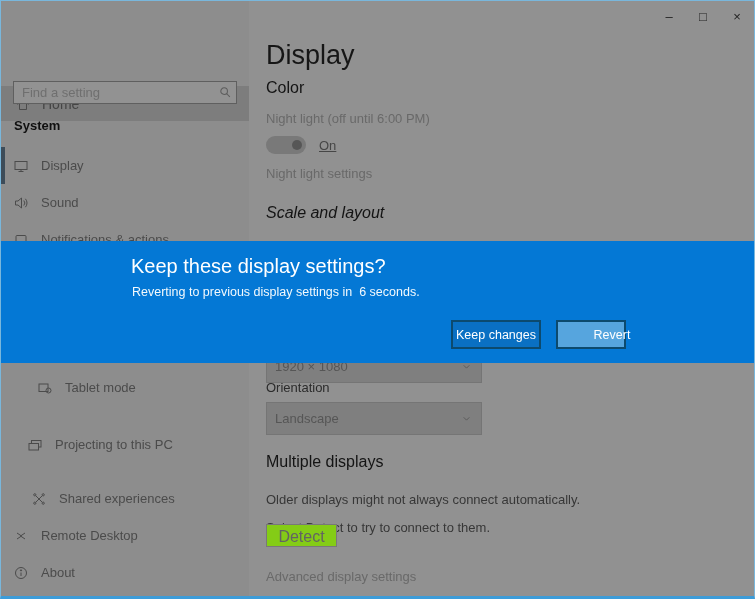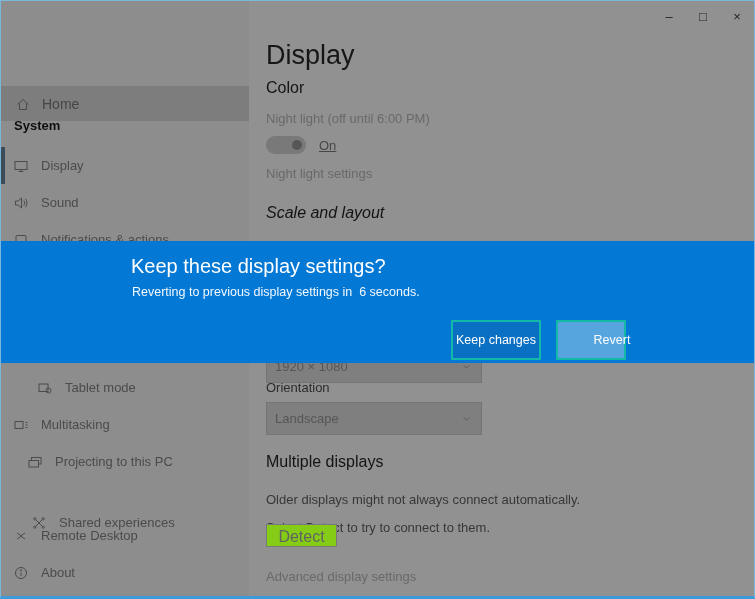--- a/index.html
+++ b/index.html
@@ -66,21 +66,21 @@
     background:#84cc16; border:1px solid #787878; display:flex; align-items:flex-end;
     justify-content:center; font-size:16px; color:#636363; }
 
   
   .dialog { position:absolute; left:0; right:0; top:240px; height:122px;
     background:#0478d5; z-index:10; }
   .dialog-title { position:absolute; left:130px; top:14px; font-size:20px;
     font-weight:300; color:#ffffff; }
   .dialog-msg { position:absolute; left:131px; top:44px; font-size:12.5px;
     color:#f3f9fd; white-space:pre-wrap; }
-  .dlg-btn { position:absolute; top:79px; height:40px; border:2px solid #14b8a6;
+  .dlg-btn { position:absolute; top:79px; height:29px; border:2px solid #0c4a6e;
     display:flex; align-items:center; justify-content:center; font-size:12.5px;
     color:#ffffff; font-family:inherit; }
   .btn-keep { left:450px; width:90px; background:#0a70c3; }
   .btn-revert { left:555px; width:70px; background:#56a5de;padding-left:42px; }
 </style>
 </head>
 <body>
 
 <div class="window">
 
@@ -98,20 +98,27 @@
 
   <div class="sidebar">
     <div class="home-row">
       <svg class="icon16" viewBox="0 0 16 16" fill="none" stroke="currentColor" stroke-width="1">
         <path d="M2.5 8.5l5.5-5 5.5 5"></path>
           <path d="M4.5 7.5v6h7v-6"></path>
       </svg>
       <span>Home</span>
     </div>
 
+    <div class="search-wrap">
+      <input type="text" placeholder="Find a setting" style="">
+      <svg class="search-icon" width="14" height="14" viewBox="0 0 16 16" fill="none" stroke="currentColor" stroke-width="1.2">
+        <circle cx="7" cy="7" r="3.8"></circle>
+          <path d="M10 10l3.5 3.5"></path>
+      </svg>
+    </div>
 
     <div class="section-header">System</div>
 
     <div class="nav-item" style="top:146px;">
       <div class="sel-bar"></div>
       <svg class="icon16" viewBox="0 0 16 16" fill="none" stroke="currentColor" stroke-width="1">
         <rect x="2" y="3.5" width="12" height="8"></rect>
           <path d="M8 11.5v2M5.5 13.5h5"></path>
       </svg>
       <span>Display</span>
@@ -134,37 +141,30 @@
     </div>
 
     <div class="nav-item" style="top:368px;padding-left:36px;">
       <svg class="icon16" viewBox="0 0 16 16" fill="none" stroke="currentColor" stroke-width="1">
         <rect x="2" y="4" width="9" height="7.5"></rect>
           <circle cx="11.5" cy="10.5" r="2.5"></circle>
       </svg>
       <span>Tablet mode</span>
     </div>
 
-    <div class="nav-item" style="top:405px;">
-      <svg class="icon16" viewBox="0 0 16 16" fill="none" stroke="currentColor" stroke-width="1">
-        <rect x="2" y="4.5" width="8" height="7"></rect>
-          <path d="M12.5 5.5h2M12.5 8h2M12.5 10.5h2"></path>
-      </svg>
-      <span>Multitasking</span>
-    </div>
-
-    <div class="nav-item" style="top:442px;padding-left:26px;">
+
+    <div class="nav-item" style="top:425px;padding-left:26px;">
       <svg class="icon16" viewBox="0 0 16 16" fill="none" stroke="currentColor" stroke-width="1">
         <rect x="4.5" y="3.5" width="9.5" height="6.5"></rect>
           <rect x="2" y="6.5" width="9.5" height="6.5" fill="#8d8d8d"></rect>
       </svg>
       <span>Projecting to this PC</span>
     </div>
 
-    <div class="nav-item" style="top:503px;padding-left:30px;">
+    <div class="nav-item" style="top:479px;padding-left:30px;">
       <svg class="icon16" viewBox="0 0 16 16" fill="none" stroke="currentColor" stroke-width="1">
         <path d="M4.8 4.8l6.4 6.4M11.2 4.8l-6.4 6.4"></path>
         <circle cx="3.8" cy="3.8" r="1.1"></circle>
           <circle cx="12.2" cy="3.8" r="1.1"></circle>
         <circle cx="3.8" cy="12.2" r="1.1"></circle>
           <circle cx="12.2" cy="12.2" r="1.1"></circle>
       </svg>
       <span>Shared experiences</span>
     </div>
 

